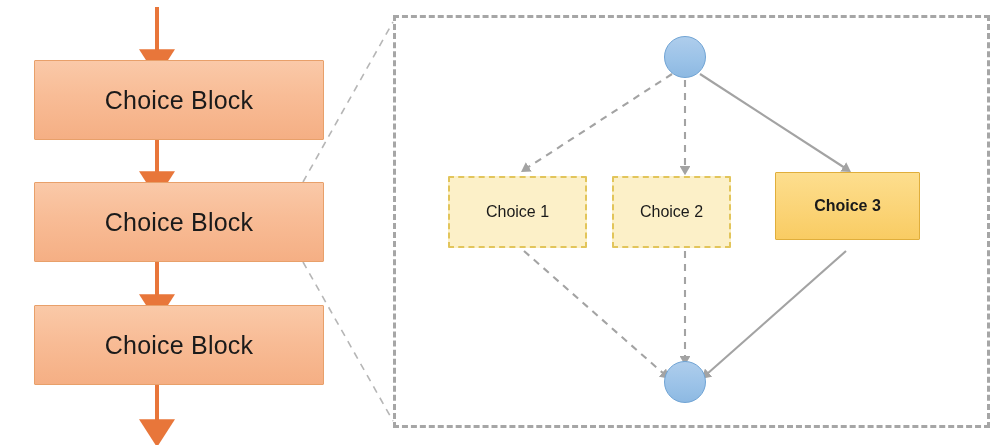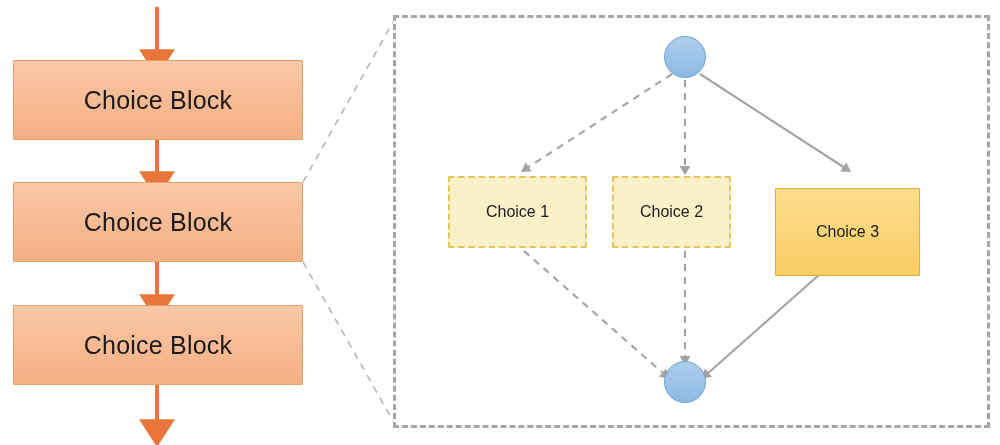--- a/index.html
+++ b/index.html
@@ -33,20 +33,21 @@
     border: 1px solid #E8A06A;
     border-radius: 1px;
     background: linear-gradient(to bottom, #FAC9A8 0%, #F8BC96 45%, #F5AF84 100%);
     display: flex;
     align-items: center;
     justify-content: center;
     color: #1a1a1a;
     font-size: 25px;
     letter-spacing: 0.2px;
     box-shadow: 0 0 0 0 rgba(0,0,0,0);
+    margin-left: 21px;
   }
   .flow-block .blk-label {
     display: block;
     line-height: 1;
   }
 
   
   #detail-panel {
     position: absolute;
     left: 393px;
@@ -146,17 +147,17 @@
   <div class="node-circle" style="left:664px; top:361px;"></div>
 
   <div class="choice-box inactive" style="left:448px; top:176px; width:139px; height:72px;">
     <span>Choice 1</span>
   </div>
 
   <div class="choice-box inactive" style="left:612px; top:176px; width:119px; height:72px;">
     <span>Choice 2</span>
   </div>
 
-  <div class="choice-box active" style="left:775px; top:188px; width:145px; height:88px;">
+  <div class="choice-box active" style="left:775px; top:172px; width:145px; height:68px;font-weight:bold;">
     <span>Choice 3</span>
   </div>
 
 </div>
 
 </body></html>

